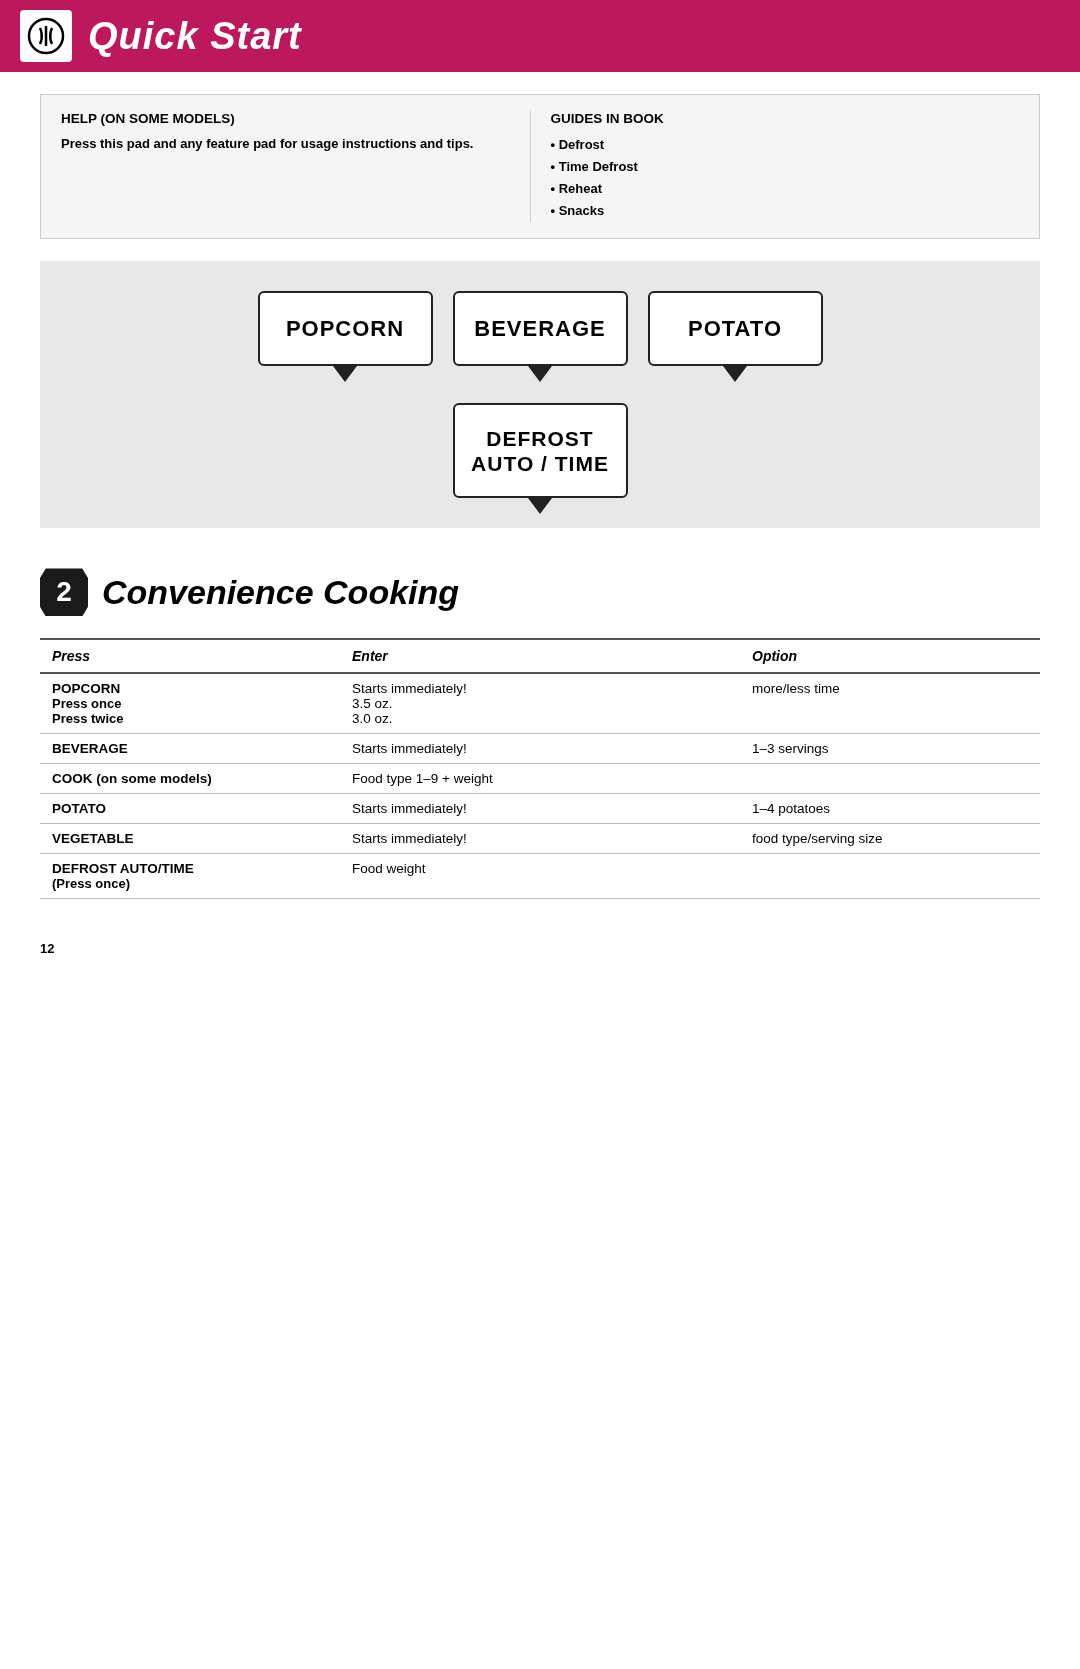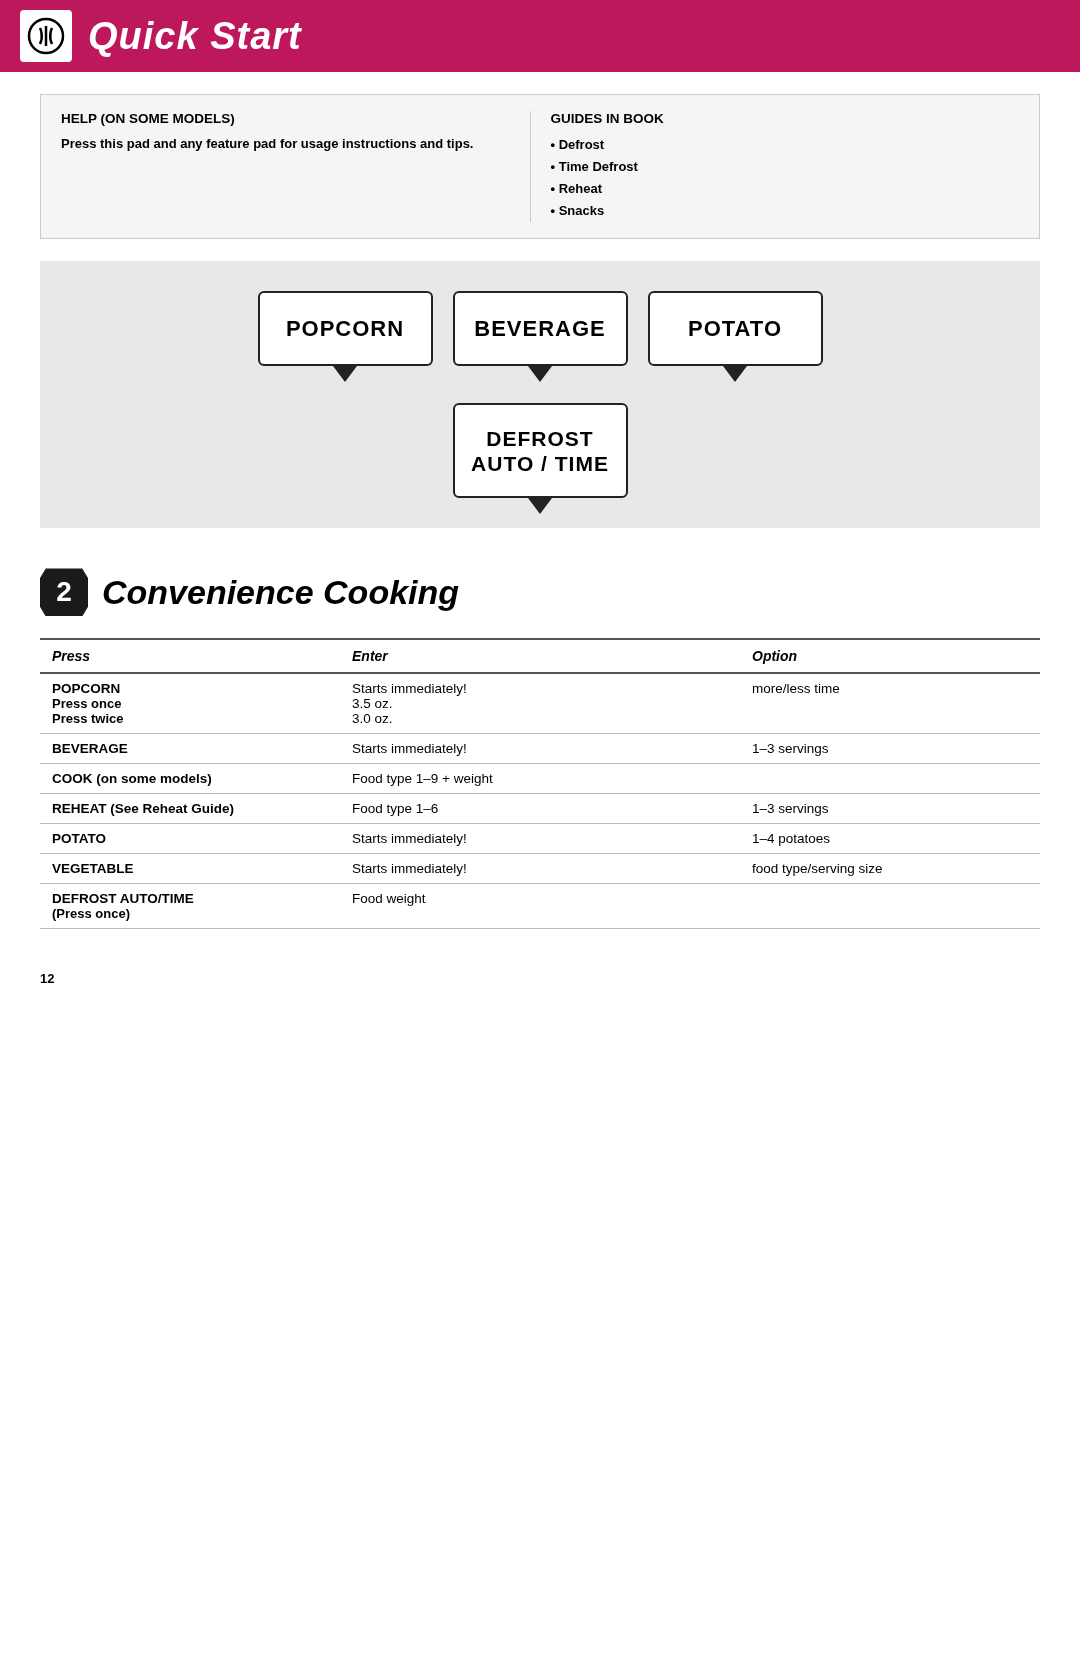--- a/index.html
+++ b/index.html
@@ -280,25 +280,20 @@
         <td class="press-col"><span>BEVERAGE</span></td>
         <td>Starts immediately!</td>
         <td>1–3 servings</td>
       </tr>
       <tr>
         <td class="press-col"><span>COOK (on some models)</span></td>
         <td>Food type 1–9 + weight</td>
         <td></td>
       </tr>
       <tr>
-        <td class="press-col"><span>REHEAT (See Reheat Guide)</span></td>
-        <td>Food type 1–6</td>
-        <td>1–3 servings</td>
-      </tr>
-      <tr>
         <td class="press-col"><span>POTATO</span></td>
         <td>Starts immediately!</td>
         <td>1–4 potatoes</td>
       </tr>
       <tr>
         <td class="press-col"><span>VEGETABLE</span></td>
         <td>Starts immediately!</td>
         <td>food type/serving size</td>
       </tr>
       <tr>

